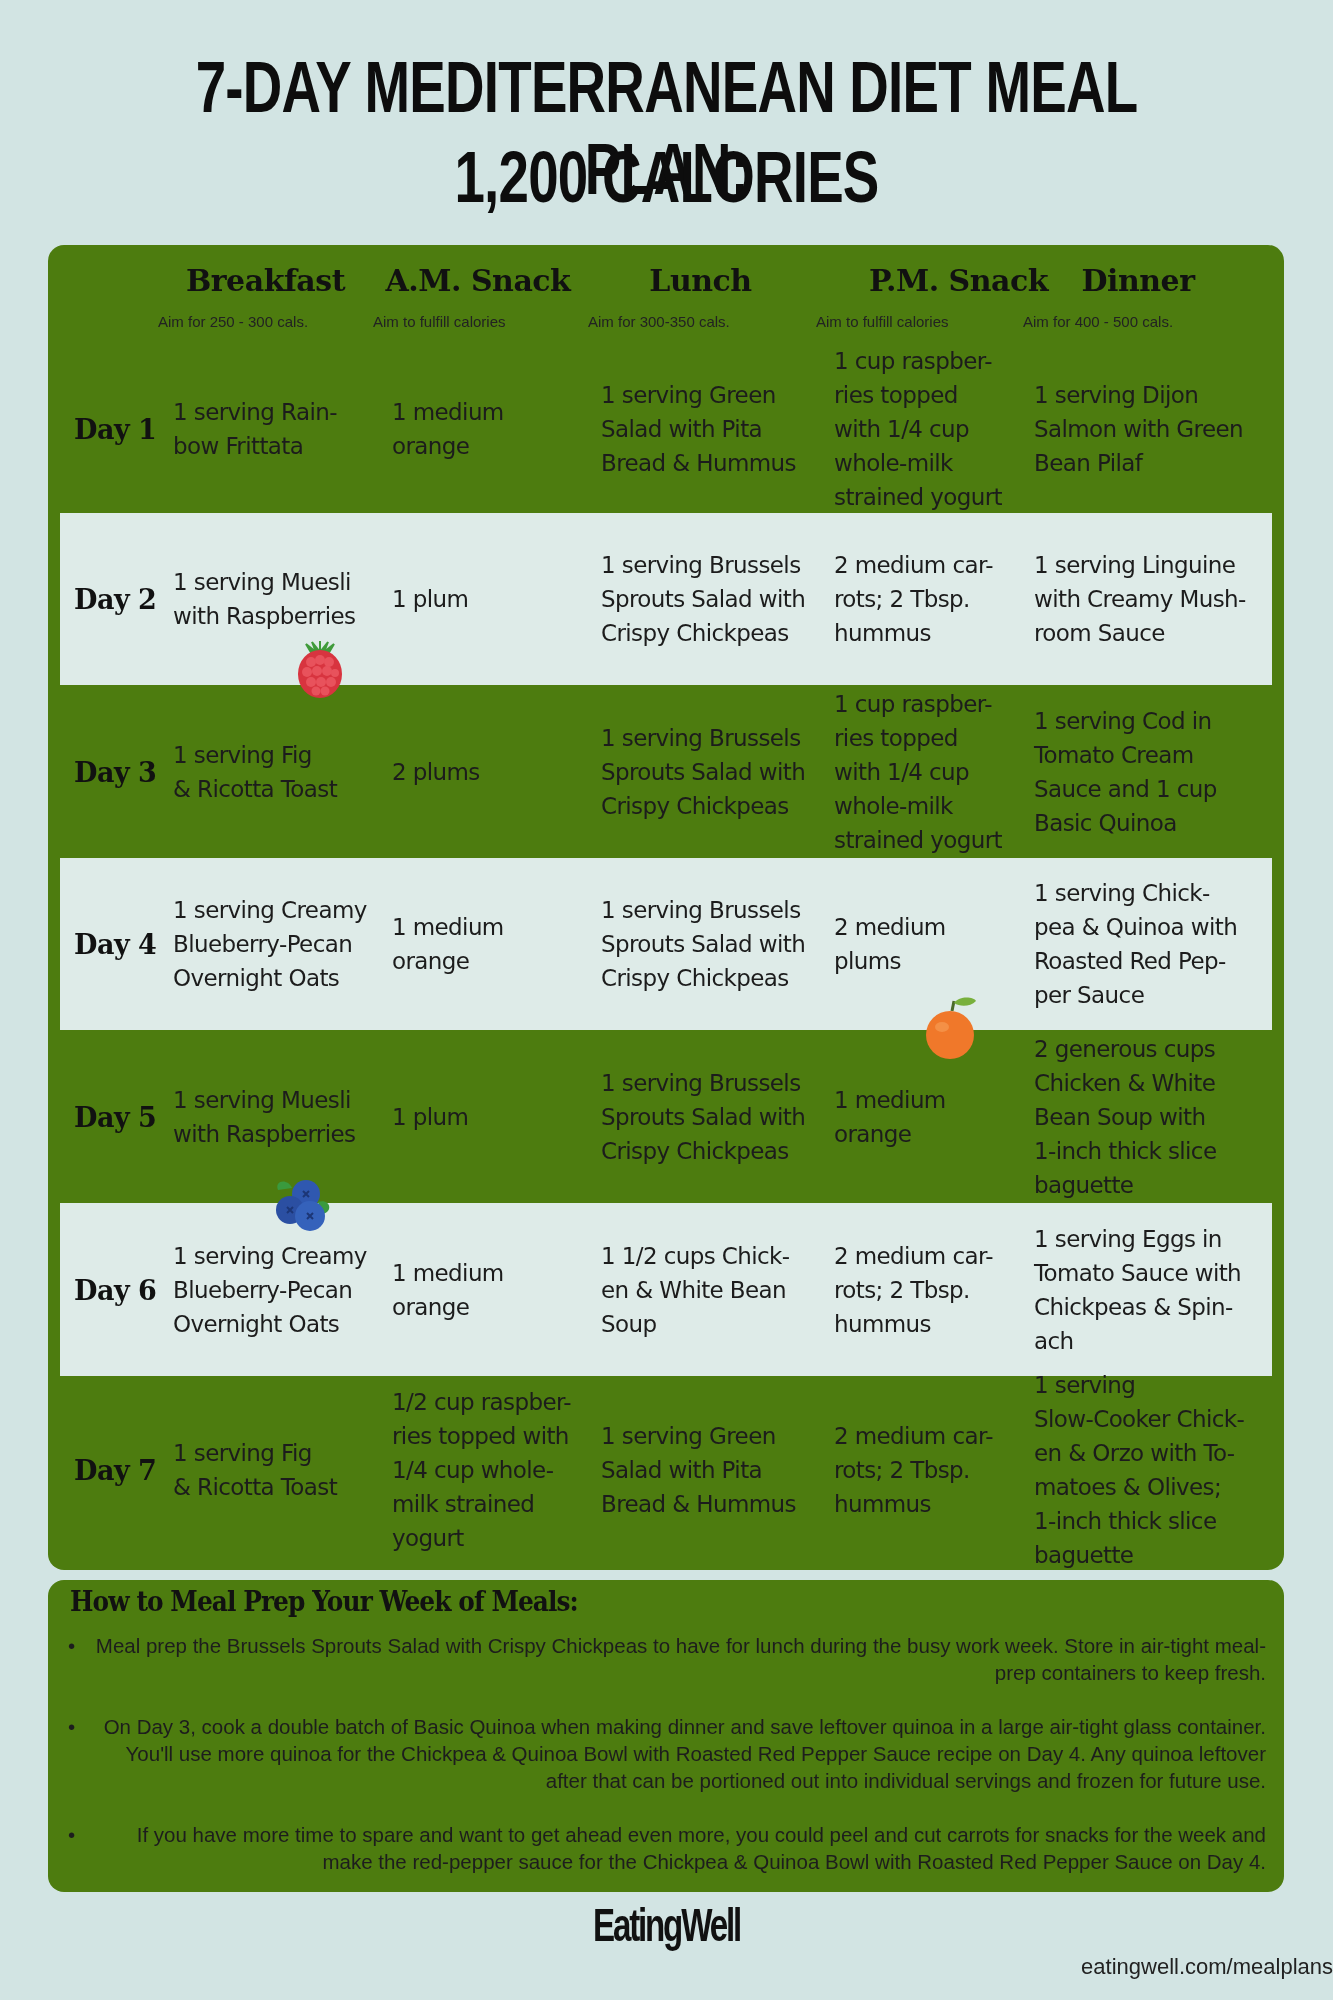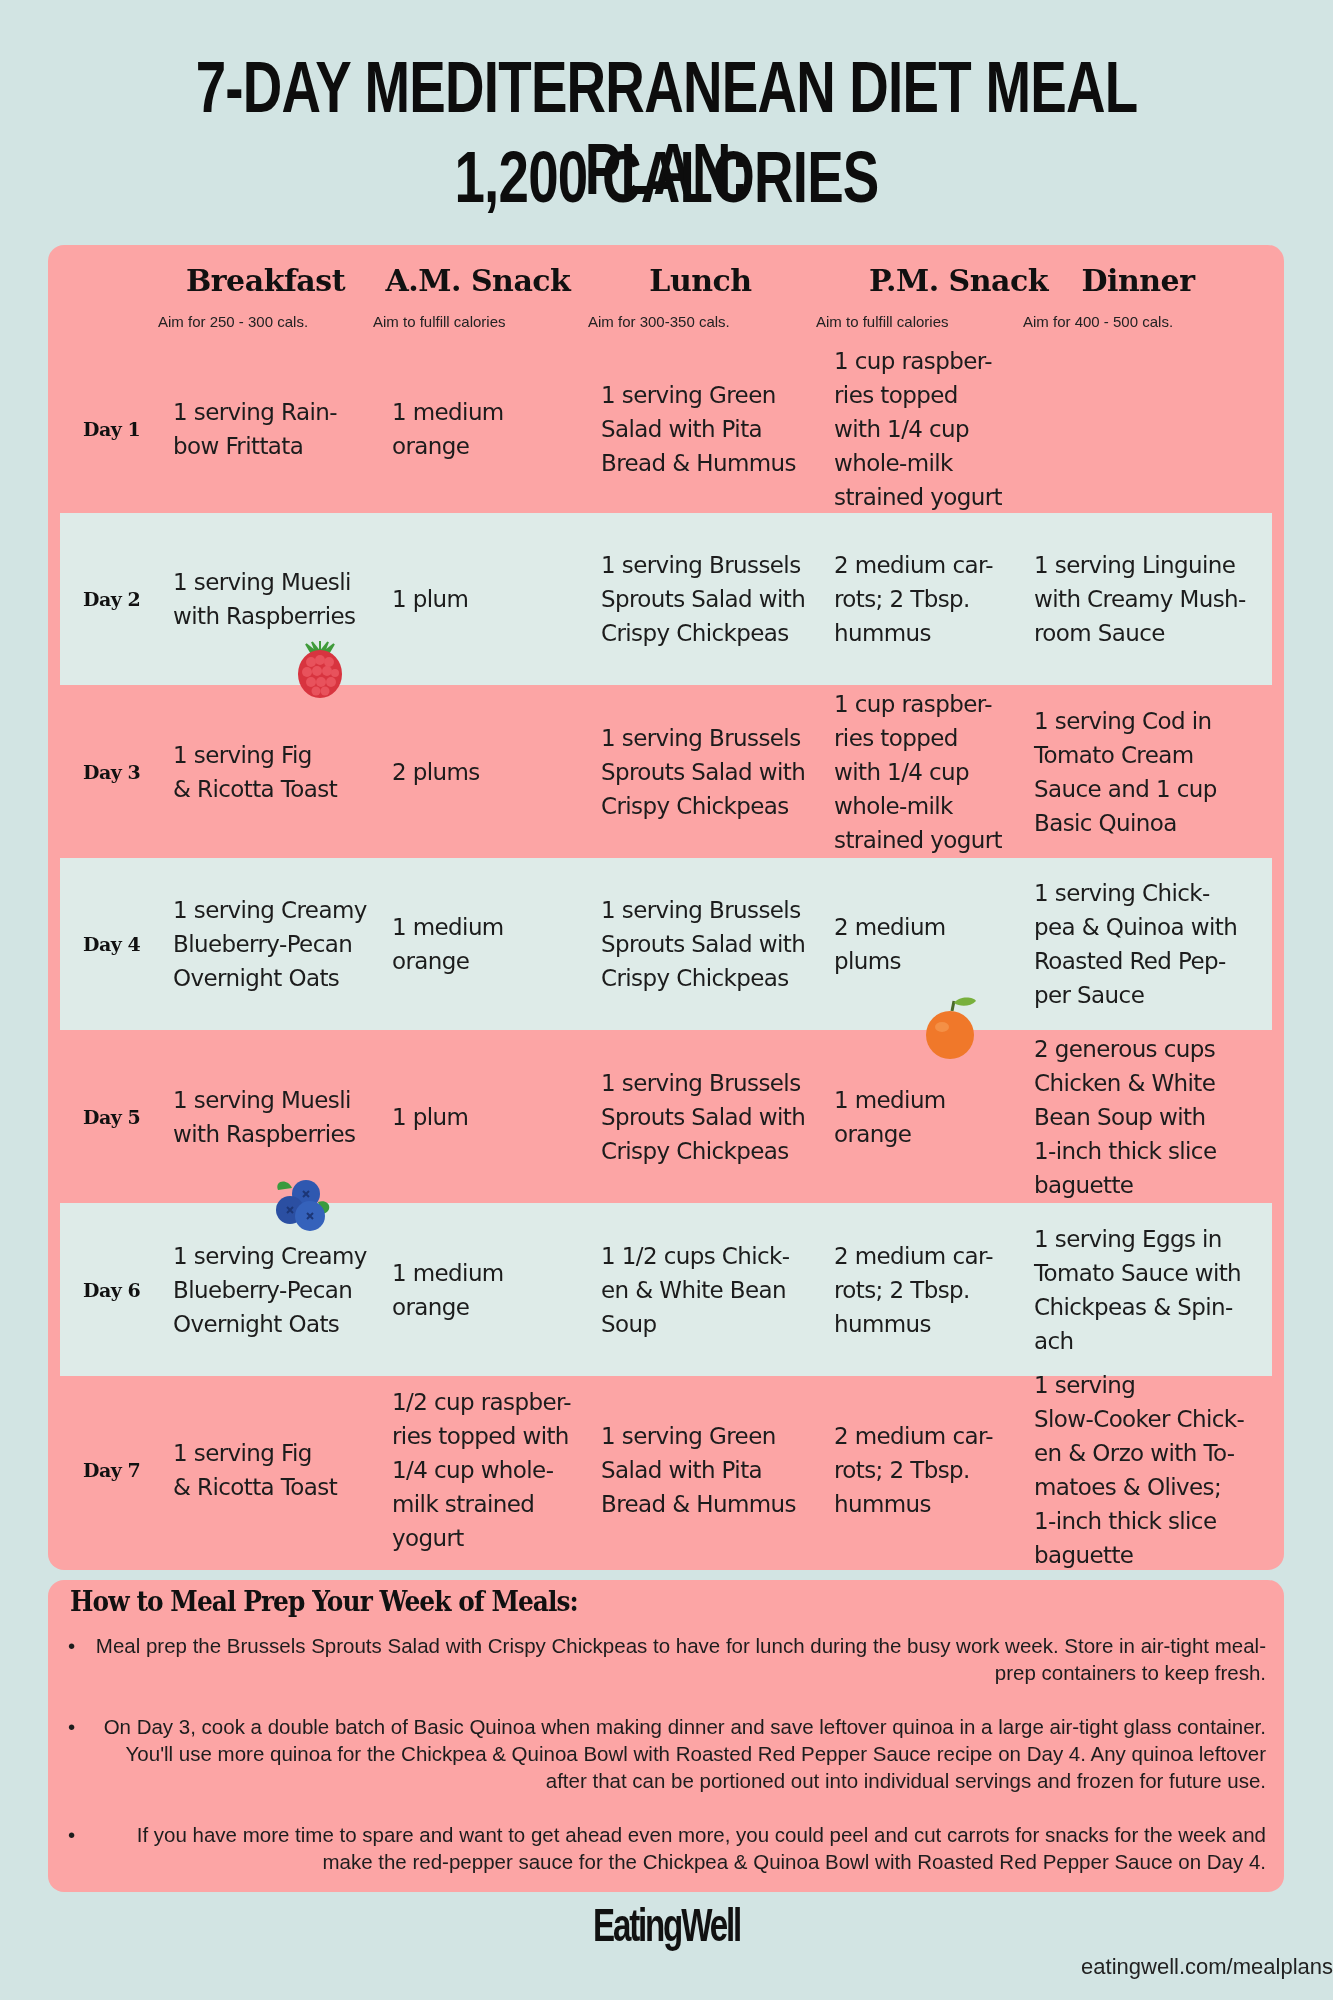--- a/index.html
+++ b/index.html
@@ -13,43 +13,43 @@
   .title {
     position:absolute; left:0; width:1333px; text-align:center;
     font-family:"Liberation Sans", sans-serif; font-weight:bold;
     color:#0d0d0d; letter-spacing:-1px;
     transform-origin:center top;
   }
   .title.l1 { top:46px; font-size:72px; transform:scaleX(0.76); }
   .title.l2 { top:136px; font-size:72px; transform:scaleX(0.76); }
 
   .card {
-    position:absolute; background:#fca5a5; border-radius:16px;
+    position:absolute; background:#4d7c0f; border-radius:16px;
   }
   .table-card { left:48px; top:245px; width:1236px; height:1325px; }
   .prep-card { left:48px; top:1580px; width:1236px; height:312px;text-align:right; }
 
   .col-head {
     position:absolute; top:18px; text-align:center;
     font-family:"DejaVu Serif", serif; font-weight:bold; font-size:30px; color:#111;
     letter-spacing:-0.5px;
   }
   .col-sub {
     position:absolute; top:68px; text-align:left;
     font-family:"Liberation Sans", sans-serif; font-size:15px; color:#222;
   }
 
   .row {
     position:absolute; left:12px; width:1212px;
   }
   .row.shaded { background:#deebe8; }
   .day {
     position:absolute; left:14px; top:50%; transform:translateY(-50%);
-    font-family:"DejaVu Serif", serif; font-weight:bold; font-size:19px; color:#111;
-    letter-spacing:-0.5px; white-space:nowrap;margin-left:9px;
+    font-family:"DejaVu Serif", serif; font-weight:bold; font-size:27px; color:#111;
+    letter-spacing:-0.5px; white-space:nowrap;
   }
   .cell {
     position:absolute; top:50%; transform:translateY(-50%);
     font-family:"DejaVu Sans", sans-serif; font-size:23px; line-height:34px;
     color:#1c1c1c; white-space:pre-line; letter-spacing:-0.6px;
   }
   .c-bf { left:113px; width:210px; }
   .c-am { left:332px; width:200px; }
   .c-lu { left:541px; width:228px; }
   .c-pm { left:774px; width:196px; }
@@ -107,20 +107,23 @@
     <div class="cell c-am">1 medium
 orange</div>
     <div class="cell c-lu">1 serving Green
 Salad with Pita
 Bread &amp; Hummus</div>
     <div class="cell c-pm">1 cup raspber-
 ries topped
 with 1/4 cup
 whole-milk
 strained yogurt</div>
+    <div class="cell c-di">1 serving Dijon
+Salmon with Green
+Bean Pilaf</div>
   </div>
 
   <div class="row shaded" style="top:268px;height:172px;">
     <div class="day">Day 2</div>
     <div class="cell c-bf">1 serving Muesli
 with Raspberries</div>
     <div class="cell c-am">1 plum</div>
     <div class="cell c-lu">1 serving Brussels
 Sprouts Salad with
 Crispy Chickpeas</div>

